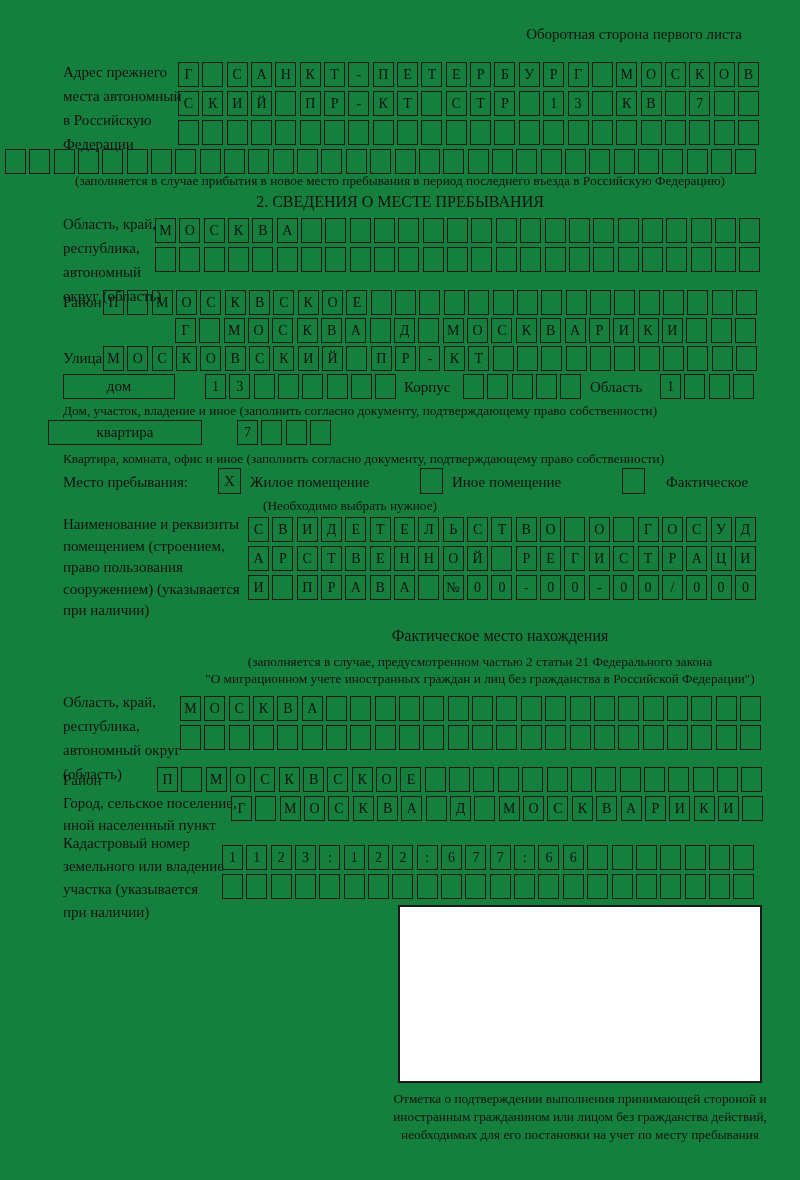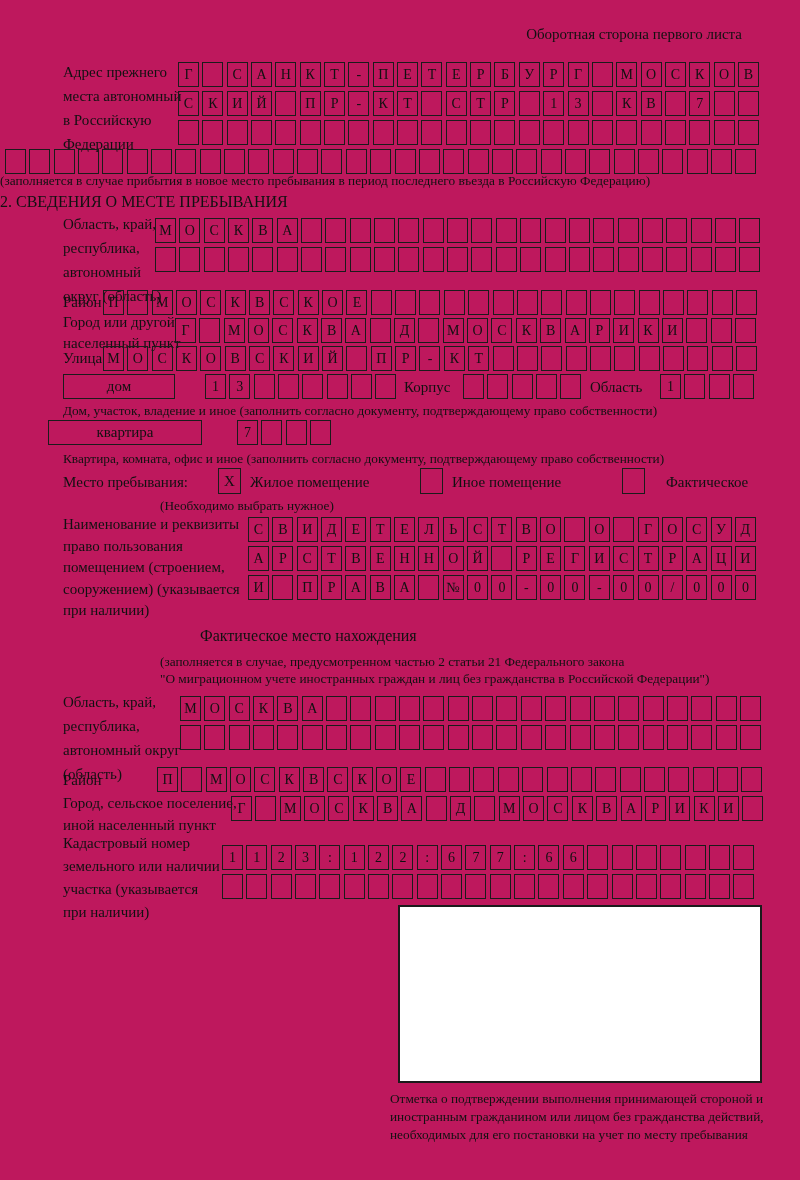--- a/index.html
+++ b/index.html
@@ -1,25 +1,25 @@
 <!DOCTYPE html>
 <html><head>
 <meta charset="utf-8">
 <style>
   *{margin:0;padding:0;box-sizing:border-box}
   html,body{background:#ffffff}
   body{width:800px;height:1180px;font-family:"Liberation Serif","DejaVu Serif",serif;color:#111}
-  .page{position:relative;width:800px;height:1180px;overflow:hidden;background:#be185d}
+  .page{position:relative;width:800px;height:1180px;overflow:hidden;background:#15803d}
   .lbl{position:absolute;font-size:15px;line-height:24px;color:#111;white-space:nowrap}
   .row{position:absolute;display:flex;gap:3.35px}
   .cell{flex:0 0 21px;width:21px;height:25px;border:1.7px solid #1b1b1b;display:flex;align-items:center;justify-content:center;font-size:14px;line-height:1;color:#111}
   .wbox{position:absolute;height:25px;border:1.9px solid #1b1b1b;display:flex;align-items:center;justify-content:center;font-size:15px}
   .chk{position:absolute;width:23px;height:26px;border:1.9px solid #1b1b1b;display:flex;align-items:center;justify-content:center;font-size:15px}
   .note{position:absolute;font-size:13.3px;line-height:17px;color:#111}
-  .center{}
+  .center{text-align:center}
   .b{font-weight:normal}
   .h16{font-size:16px}
   .stamp{position:absolute;border:2px solid #1b1b1b;background:#fff}
 </style>
 </head>
 <body>
 
 <div class="page">
 
   <div class="lbl" style="top:22px;right:58px">Оборотная сторона первого листа</div>
@@ -230,24 +230,20 @@
       <span class="cell"></span>
       <span class="cell"></span>
       <span class="cell"></span>
       <span class="cell"></span>
       <span class="cell"></span>
       <span class="cell"></span>
       <span class="cell"></span>
       <span class="cell"></span>
     </div>
 
-  <div class="lbl" style="left:63px;top:312px;line-height:21px">
-      <div>Город или другой</div>
-      <div>населенный пункт</div>
-    </div>
   <div class="row" style="left:175px;top:318px">
       <span class="cell">Г</span>
       <span class="cell"></span>
       <span class="cell">М</span>
       <span class="cell">О</span>
       <span class="cell">С</span>
       <span class="cell">К</span>
       <span class="cell">В</span>
       <span class="cell">А</span>
       <span class="cell"></span>
@@ -340,22 +336,22 @@
   <div class="chk" style="left:218px;top:468px">X</div>
   <div class="lbl" style="left:250px;top:470px">Жилое помещение</div>
   <div class="chk" style="left:420px;top:468px"></div>
   <div class="lbl" style="left:452px;top:470px">Иное помещение</div>
   <div class="chk" style="left:622px;top:468px"></div>
   <div class="lbl" style="left:666px;top:470px">Фактическое</div>
   <div class="note center" style="left:160px;top:497px;width:380px">(Необходимо выбрать нужное)</div>
 
   <div class="lbl" style="left:63px;top:514px;line-height:21.5px">
       <div>Наименование и реквизиты</div>
+      <div>помещением (строением,</div>
       <div>право пользования</div>
-      <div>помещением (строением,</div>
       <div>сооружением) (указывается</div>
       <div>при наличии)</div>
     </div>
   <div class="row" style="left:248px;top:517px">
       <span class="cell">С</span>
       <span class="cell">В</span>
       <span class="cell">И</span>
       <span class="cell">Д</span>
       <span class="cell">Е</span>
       <span class="cell">Т</span>
@@ -540,21 +536,21 @@
       <span class="cell">А</span>
       <span class="cell">Р</span>
       <span class="cell">И</span>
       <span class="cell">К</span>
       <span class="cell">И</span>
       <span class="cell"></span>
     </div>
 
   <div class="lbl" style="left:63px;top:832px;line-height:23px">
       <div>Кадастровый номер</div>
-      <div>земельного или наличии</div>
+      <div>земельного или владение</div>
       <div>участка (указывается</div>
       <div>при наличии)</div>
     </div>
   <div class="row" style="left:222px;top:845px">
       <span class="cell">1</span>
       <span class="cell">1</span>
       <span class="cell">2</span>
       <span class="cell">3</span>
       <span class="cell">:</span>
       <span class="cell">1</span>

